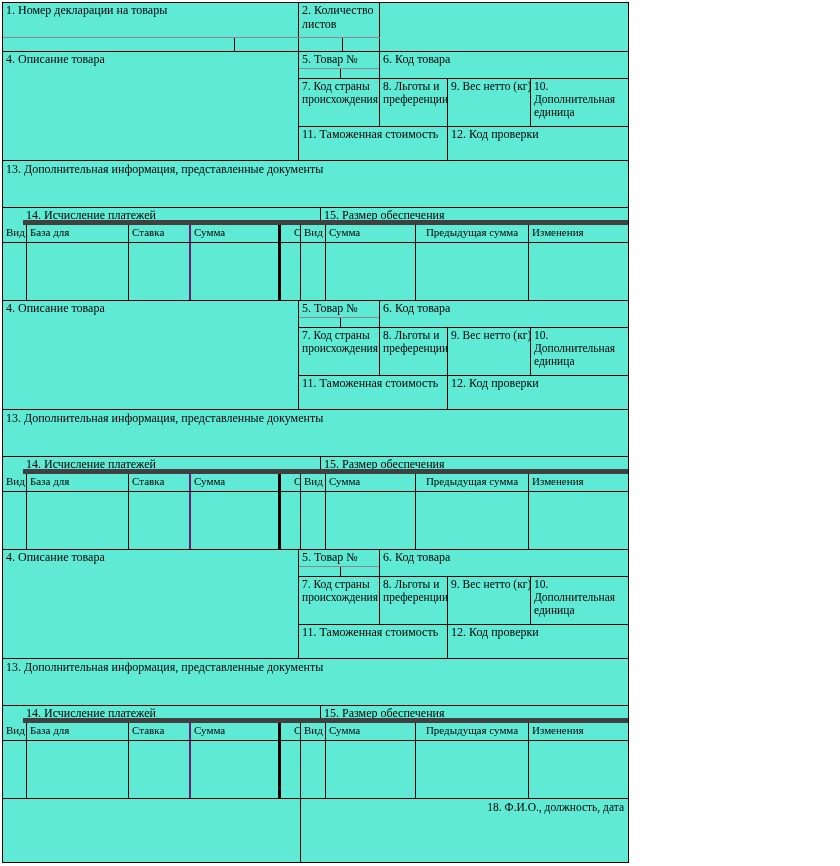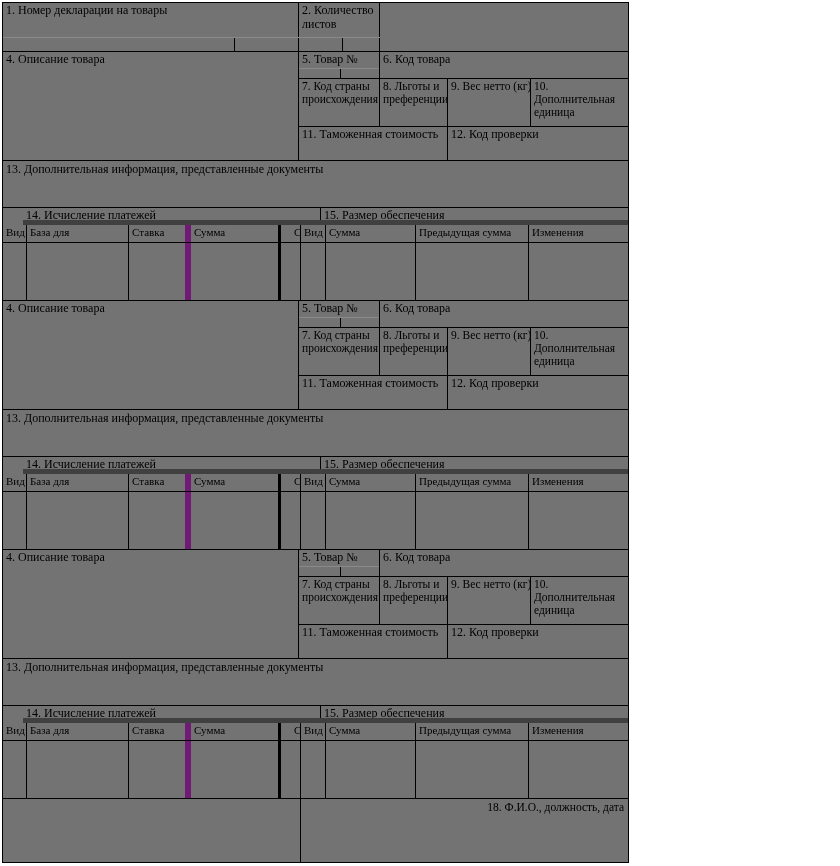--- a/index.html
+++ b/index.html
@@ -11,21 +11,21 @@
     font-size: 12px;
     line-height: 1.15;
     overflow: hidden;
   }
   .form {
     position: relative;
     margin: 2px 0 0 2px;
     width: 627px;
     height: 861px;
     border: 1px solid #000;
-    background: #737373;
+    background: #5eead4;
   }
   .row { display: flex; border-bottom: 1px solid #000; }
   .cell { padding: 1px 3px 0 3px; overflow: hidden; }
   .br { border-right: 1px solid #000; }
 
   
   .top-row { height: 49px; position: relative; }
   .c-decl   { width: 296px; }
   .c-sheets { width: 81px; }
   .c-total  { width: 68px; }
@@ -57,26 +57,26 @@
 
   .sec-labels { display: flex; height: 17px; border-bottom: 5px solid #404040; margin-left: 20px; }
   .l14 { width: 298px; }
   .l15 { flex: 1; }
 
   .thead, .tdata { display: flex; border-bottom: 1px solid #000; }
   .thead { height: 18px; font-size: 11px; }
   .tdata { height: 58px; }
   .col-vid    { width: 24px;  border-right: 1px solid #000; }
   .col-base   { width: 102px; border-right: 1px solid #000; }
-  .col-stavka { width: 62px;  border-right: 6px solid #701a75; }
+  .col-stavka { width: 62px;  border-right: 2px solid #701a75; }
   .col-summa  { width: 87px; }
   .col-sp     { width: 23px;  border-left: 3px solid #000; border-right: 1px solid #000; padding-left: 13px; }
   .col-vid2   { width: 25px;  border-right: 1px solid #000; }
   .col-summa2 { width: 90px;  border-right: 1px solid #000; }
-  .col-pred   { width: 113px; border-right: 1px solid #000; }
+  .col-pred   { width: 113px; border-right: 1px solid #000; text-align: center; }
   .col-izm    { flex: 1; }
 
   
   .bottom { display: flex; height: 63px; }
   .b-left  { width: 298px; border-right: 1px solid #000; }
   .b-right { flex: 1; padding: 2px 4px; font-size: 11.5px; text-align: right; }
 </style>
 </head>
 <body>
 

